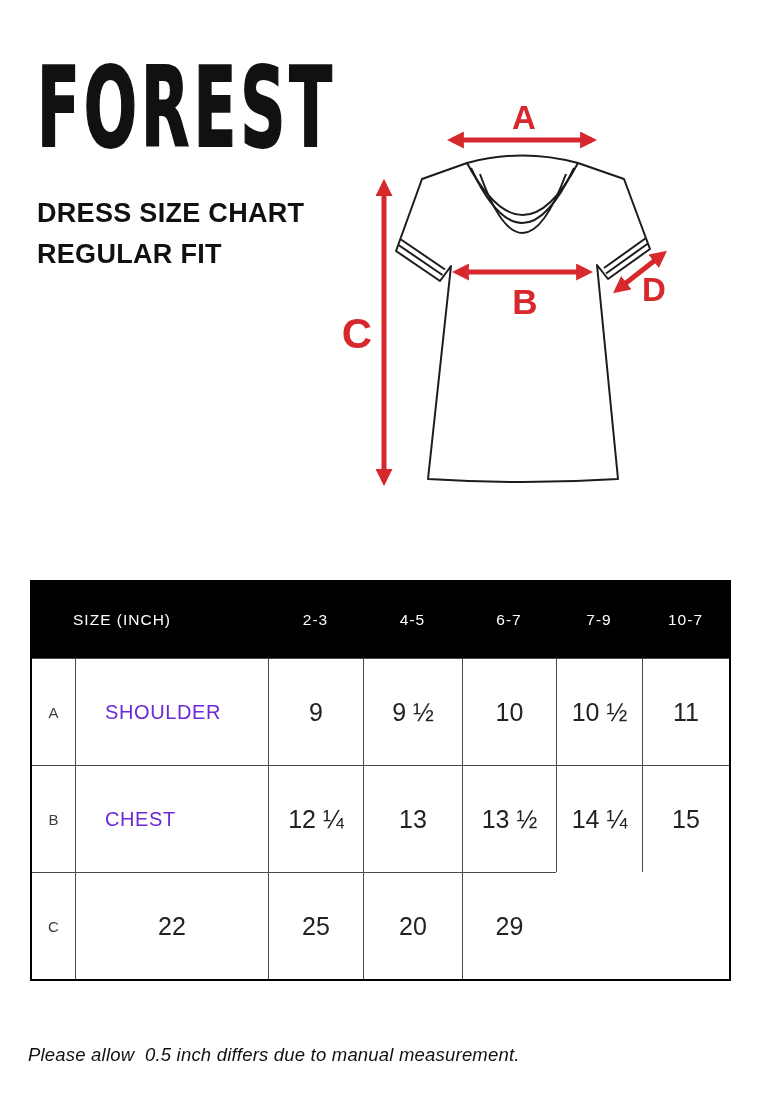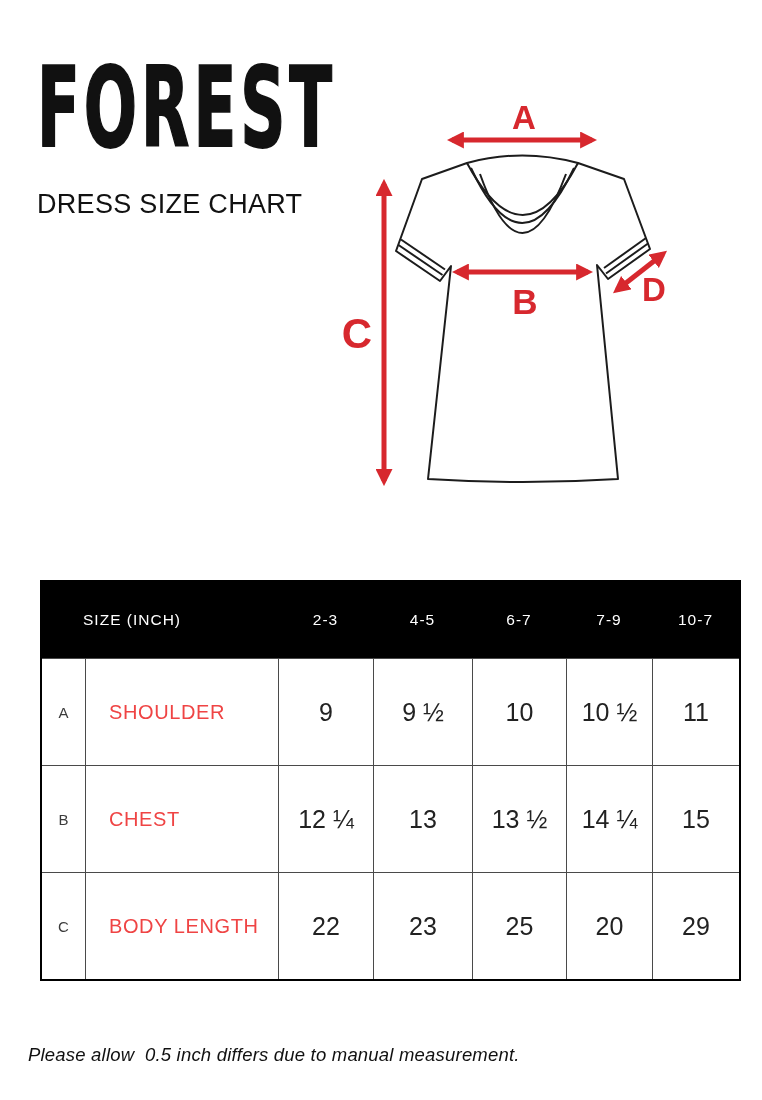--- a/index.html
+++ b/index.html
@@ -27,45 +27,45 @@
     letter-spacing: 7px;
     transform: scaleX(0.57);
     transform-origin: left top;
     white-space: nowrap;
     -webkit-text-stroke: 2px #111111;
   }
 
   .subtitle {
     position: absolute;
     left: 37px;
-    top: 184px;
+    top: 193px;
     color: #111111;
     font-size: 27px;
     line-height: 41px;
     letter-spacing: 0.3px;
-    font-weight: 400;
+    font-weight: 700;
   }
 
   
   .diagram {
     position: absolute;
     left: 330px;
     top: 82px;
     width: 430px;
     height: 440px;
   }
   .diagram text {
     font-family: "Liberation Sans", sans-serif;
     font-weight: bold;
   }
 
   
   .size-table {
     position: absolute;
-    left: 40px;
+    left: 30px;
     top: 580px;
     width: 701px;
     border: 2px solid #000000;
     display: grid;
     grid-template-columns: 43px 193px 95px 99px 94px 86px 1fr;
     color: #2e2e2e;
   }
   .cell {
     display: flex;
     align-items: center;
@@ -84,24 +84,24 @@
     padding-right: 56px;
   }
   .body-cell {
     height: 107px;
     border-top: 1.5px solid #4a4a4a;
   }
   .body-cell.with-left { border-left: 1.5px solid #4a4a4a; }
   .letter-cell { font-size: 15px; color: #3c3c3c; }
   .name-cell {
     justify-content: flex-start;
-    padding-left: 23px;
+    padding-left: 29px;
     font-size: 20px;
     letter-spacing: 0.6px;
-    color: #ef4444;
+    color: #6d28d9;
   }
   .value-cell { font-size: 25px; color: #222222; }
 
   .footer-note {
     position: absolute;
     left: 28px;
     top: 1044px;
     font-size: 18.5px;
     font-style: italic;
     color: #111111;
@@ -111,20 +111,21 @@
 </style>
 </head>
 <body>
 
 <div class="page">
 
   <div class="logo">FOREST</div>
 
   <div class="subtitle">
     <div>DRESS SIZE CHART</div>
+    <div>REGULAR FIT</div>
   </div>
 
   <svg class="diagram" viewBox="0 0 430 440" xmlns="http://www.w3.org/2000/svg">
     <defs>
       <marker id="ah" viewBox="0 0 10 10" refX="7" refY="5" markerWidth="3.4" markerHeight="3.4" orient="auto-start-reverse">
         <path d="M0 0 L10 5 L0 10 z" fill="#d7282e"></path>
       </marker>
     </defs>
 
     <g fill="#ffffff" stroke="#1c1c1c" stroke-width="2" stroke-linejoin="round">
@@ -184,23 +185,21 @@
 
     <div class="cell body-cell letter-cell">B</div>
     <div class="cell body-cell name-cell with-left">CHEST</div>
     <div class="cell body-cell value-cell with-left">12 ¼</div>
     <div class="cell body-cell value-cell with-left">13</div>
     <div class="cell body-cell value-cell with-left">13 ½</div>
     <div class="cell body-cell value-cell with-left">14 ¼</div>
     <div class="cell body-cell value-cell with-left">15</div>
 
     <div class="cell body-cell letter-cell">C</div>
-    <div class="cell body-cell name-cell with-left">BODY LENGTH</div>
     <div class="cell body-cell value-cell with-left">22</div>
-    <div class="cell body-cell value-cell with-left">23</div>
     <div class="cell body-cell value-cell with-left">25</div>
     <div class="cell body-cell value-cell with-left">20</div>
     <div class="cell body-cell value-cell with-left">29</div>
   </div>
 
   <div class="footer-note">Please allow  0.5 inch differs due to manual measurement.</div>
 
 </div>
 
 </body></html>

